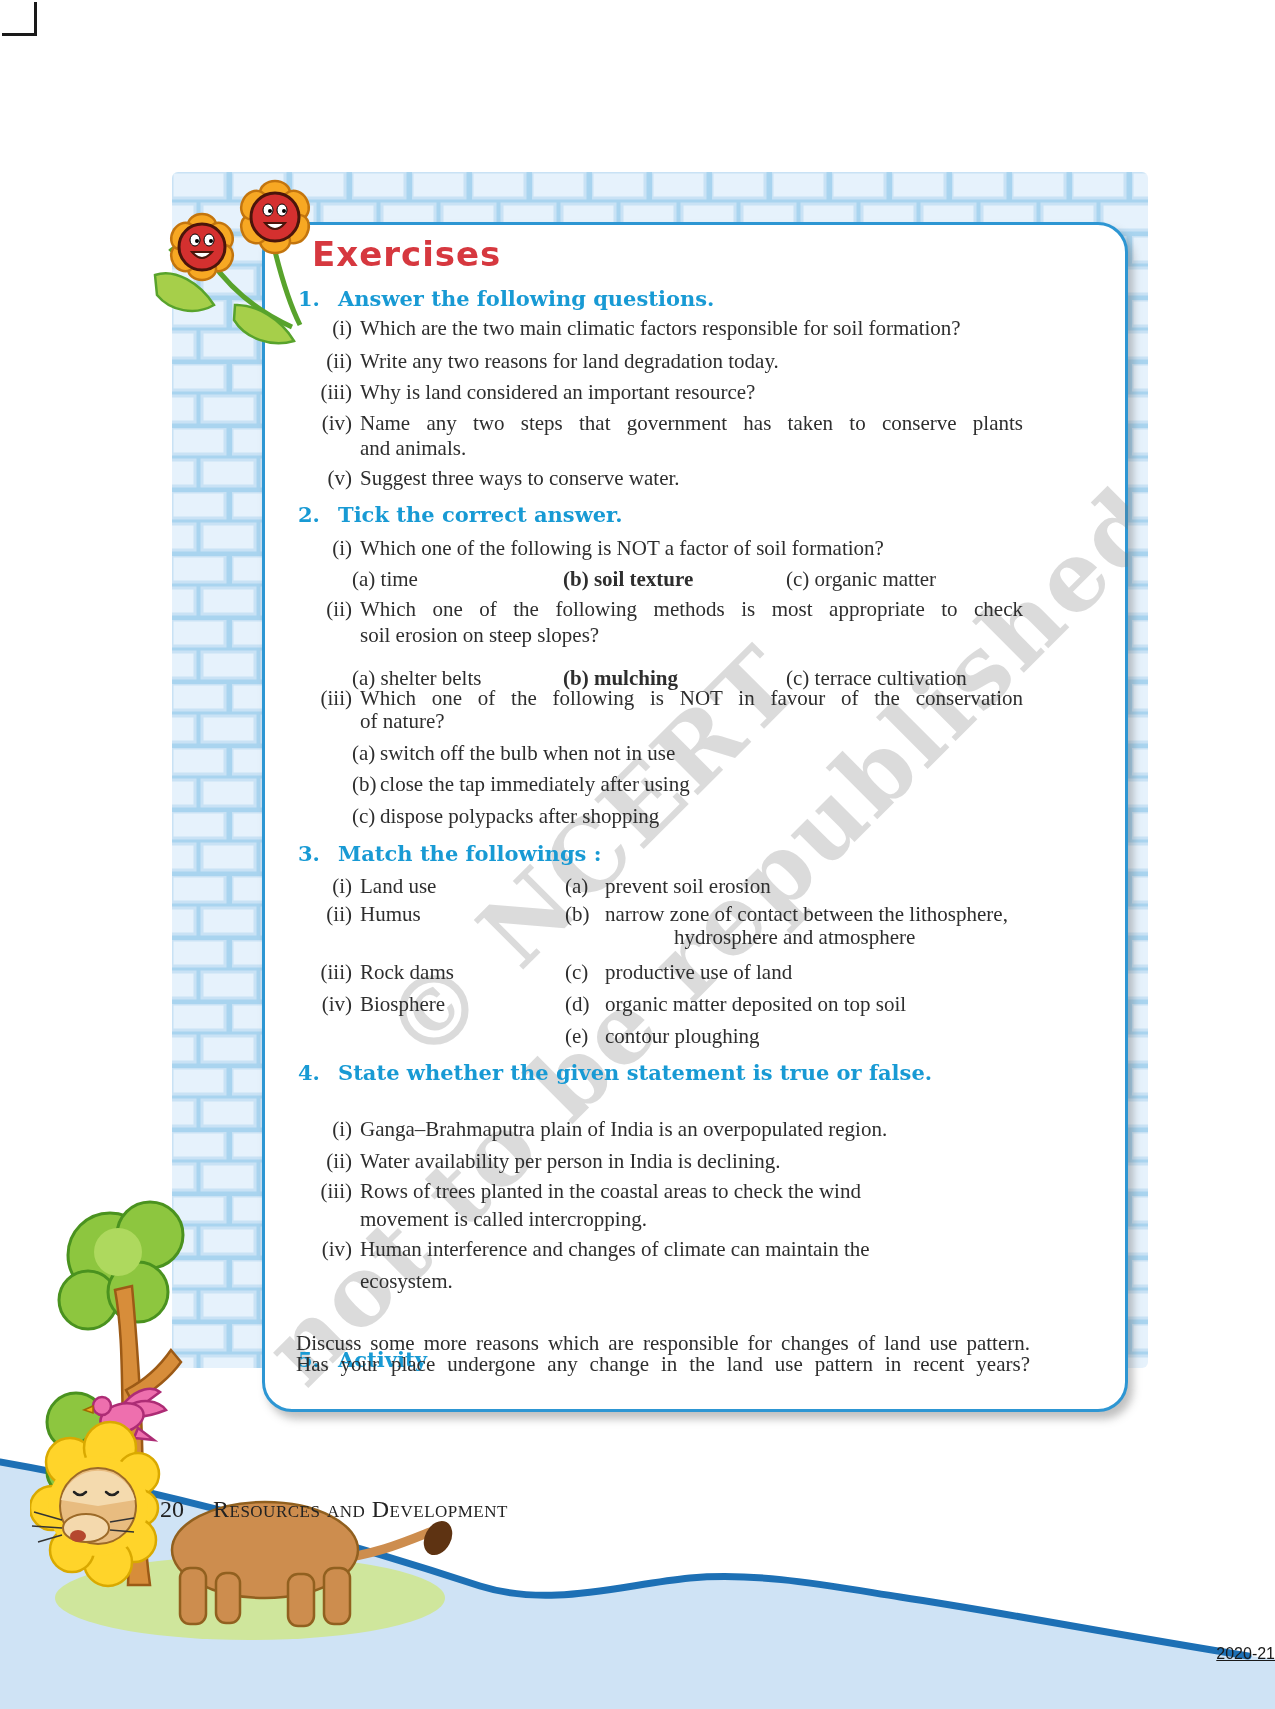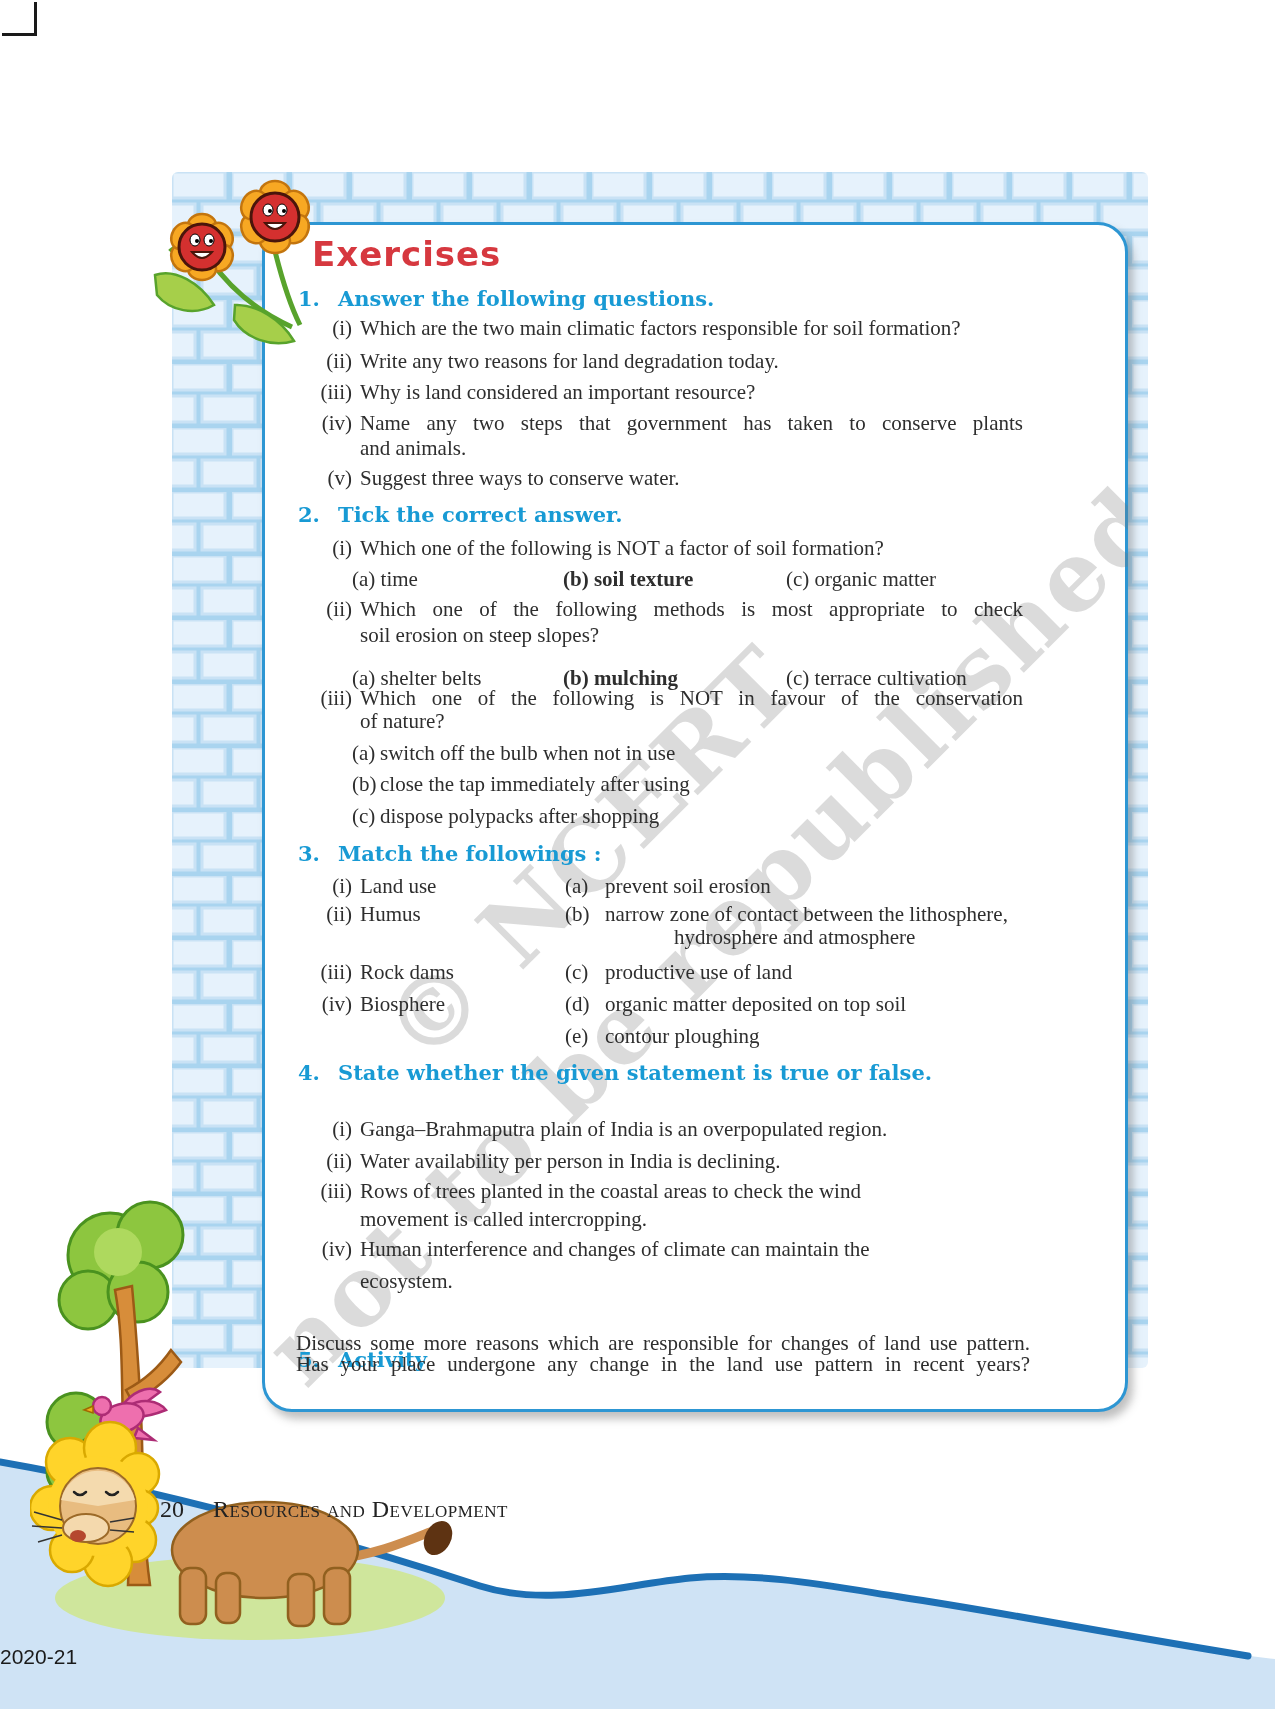--- a/index.html
+++ b/index.html
@@ -47,22 +47,22 @@
   .tl.match{left:300px;width:745px;display:flex;}
   .tl.match .mlab{flex:none;width:52px;text-align:right;padding-right:8px;}
   .tl.match .mtext{flex:none;width:205px;}
   .tl.match .mlet{flex:none;width:40px;}
   .tl.match .mdesc{flex:1;}
   .tl.para{left:296px;width:734px;white-space:normal;text-align:justify;text-align-last:justify;}
   
   .footer-line{position:absolute;left:160px;top:1496px;font-size:24px;color:#222;}
   .footer-line .pgnum{display:inline-block;width:53px;}
   .footer-line .chapter{font-variant:small-caps;letter-spacing:.5px;}
-  .year-line{position:absolute;left:0;top:1645px;width:100%;text-align:left;
-    font-family:"Liberation Sans",sans-serif;font-size:21px;color:#1a1a1a;}
+  .year-line{position:absolute;left:0;top:1645px;width:100%;text-align:right;
+    font-family:"Liberation Sans",sans-serif;font-size:16px;color:#1a1a1a;text-decoration:underline;}
   svg{display:block;}
   .deco{position:absolute;pointer-events:none;}
 </style>
 </head>
 <body>
 
 <div class="cropmark-v"></div>
 <div class="cropmark-h"></div>
 
 <div class="brick-panel">

